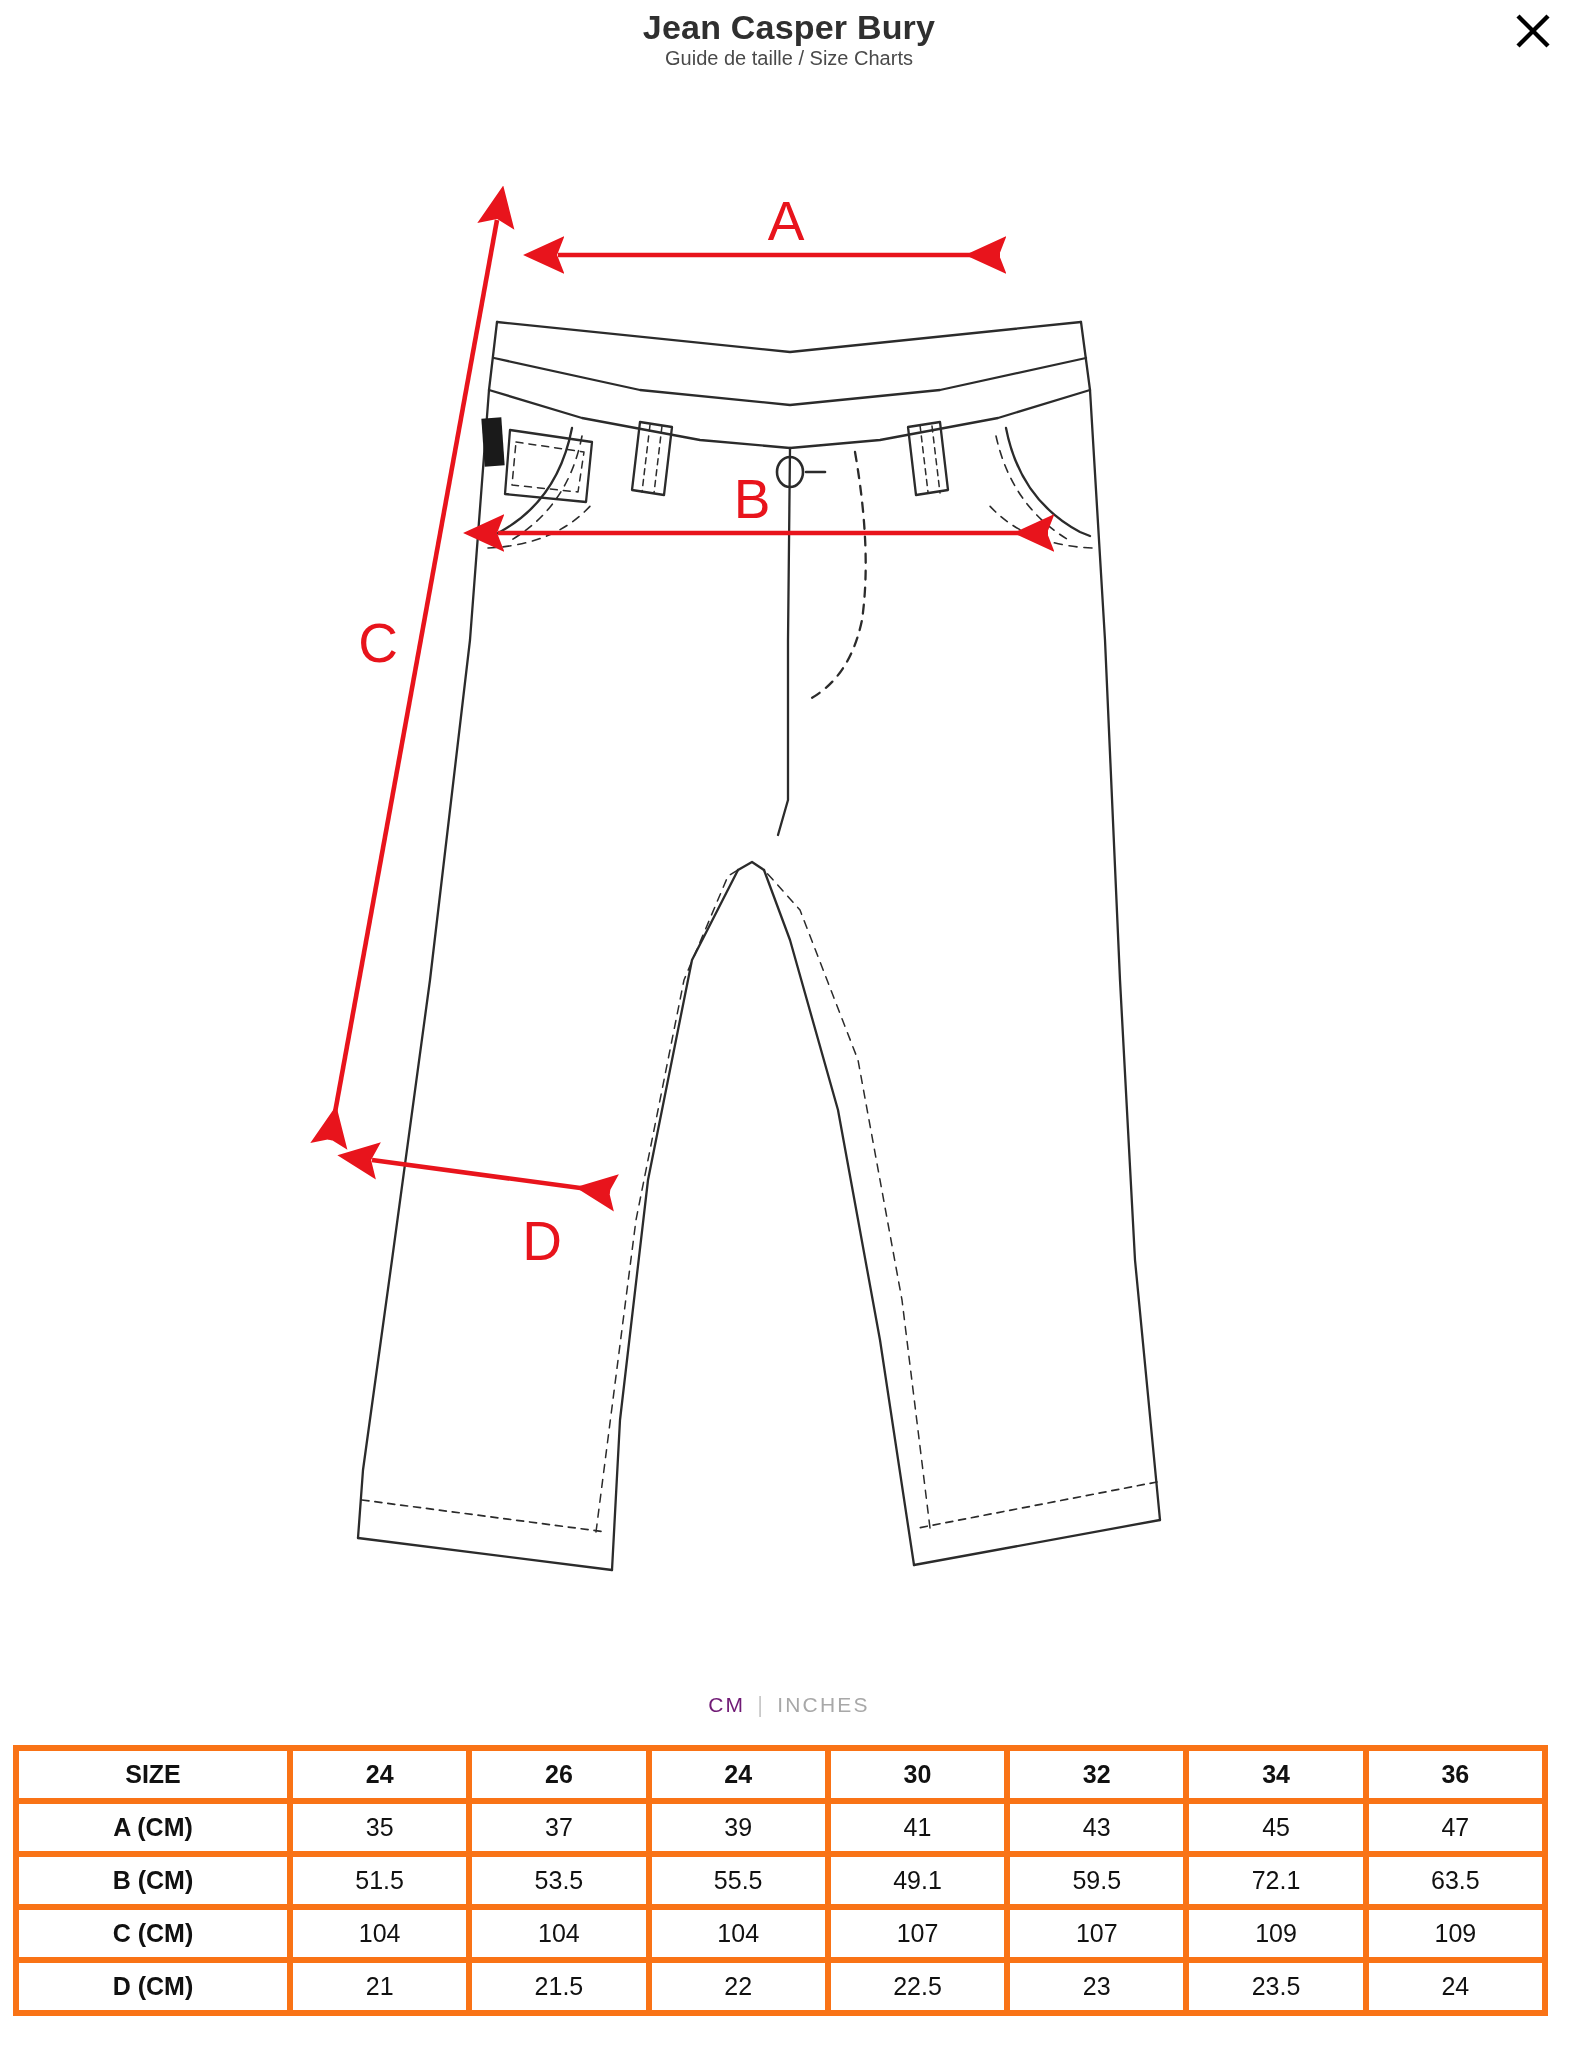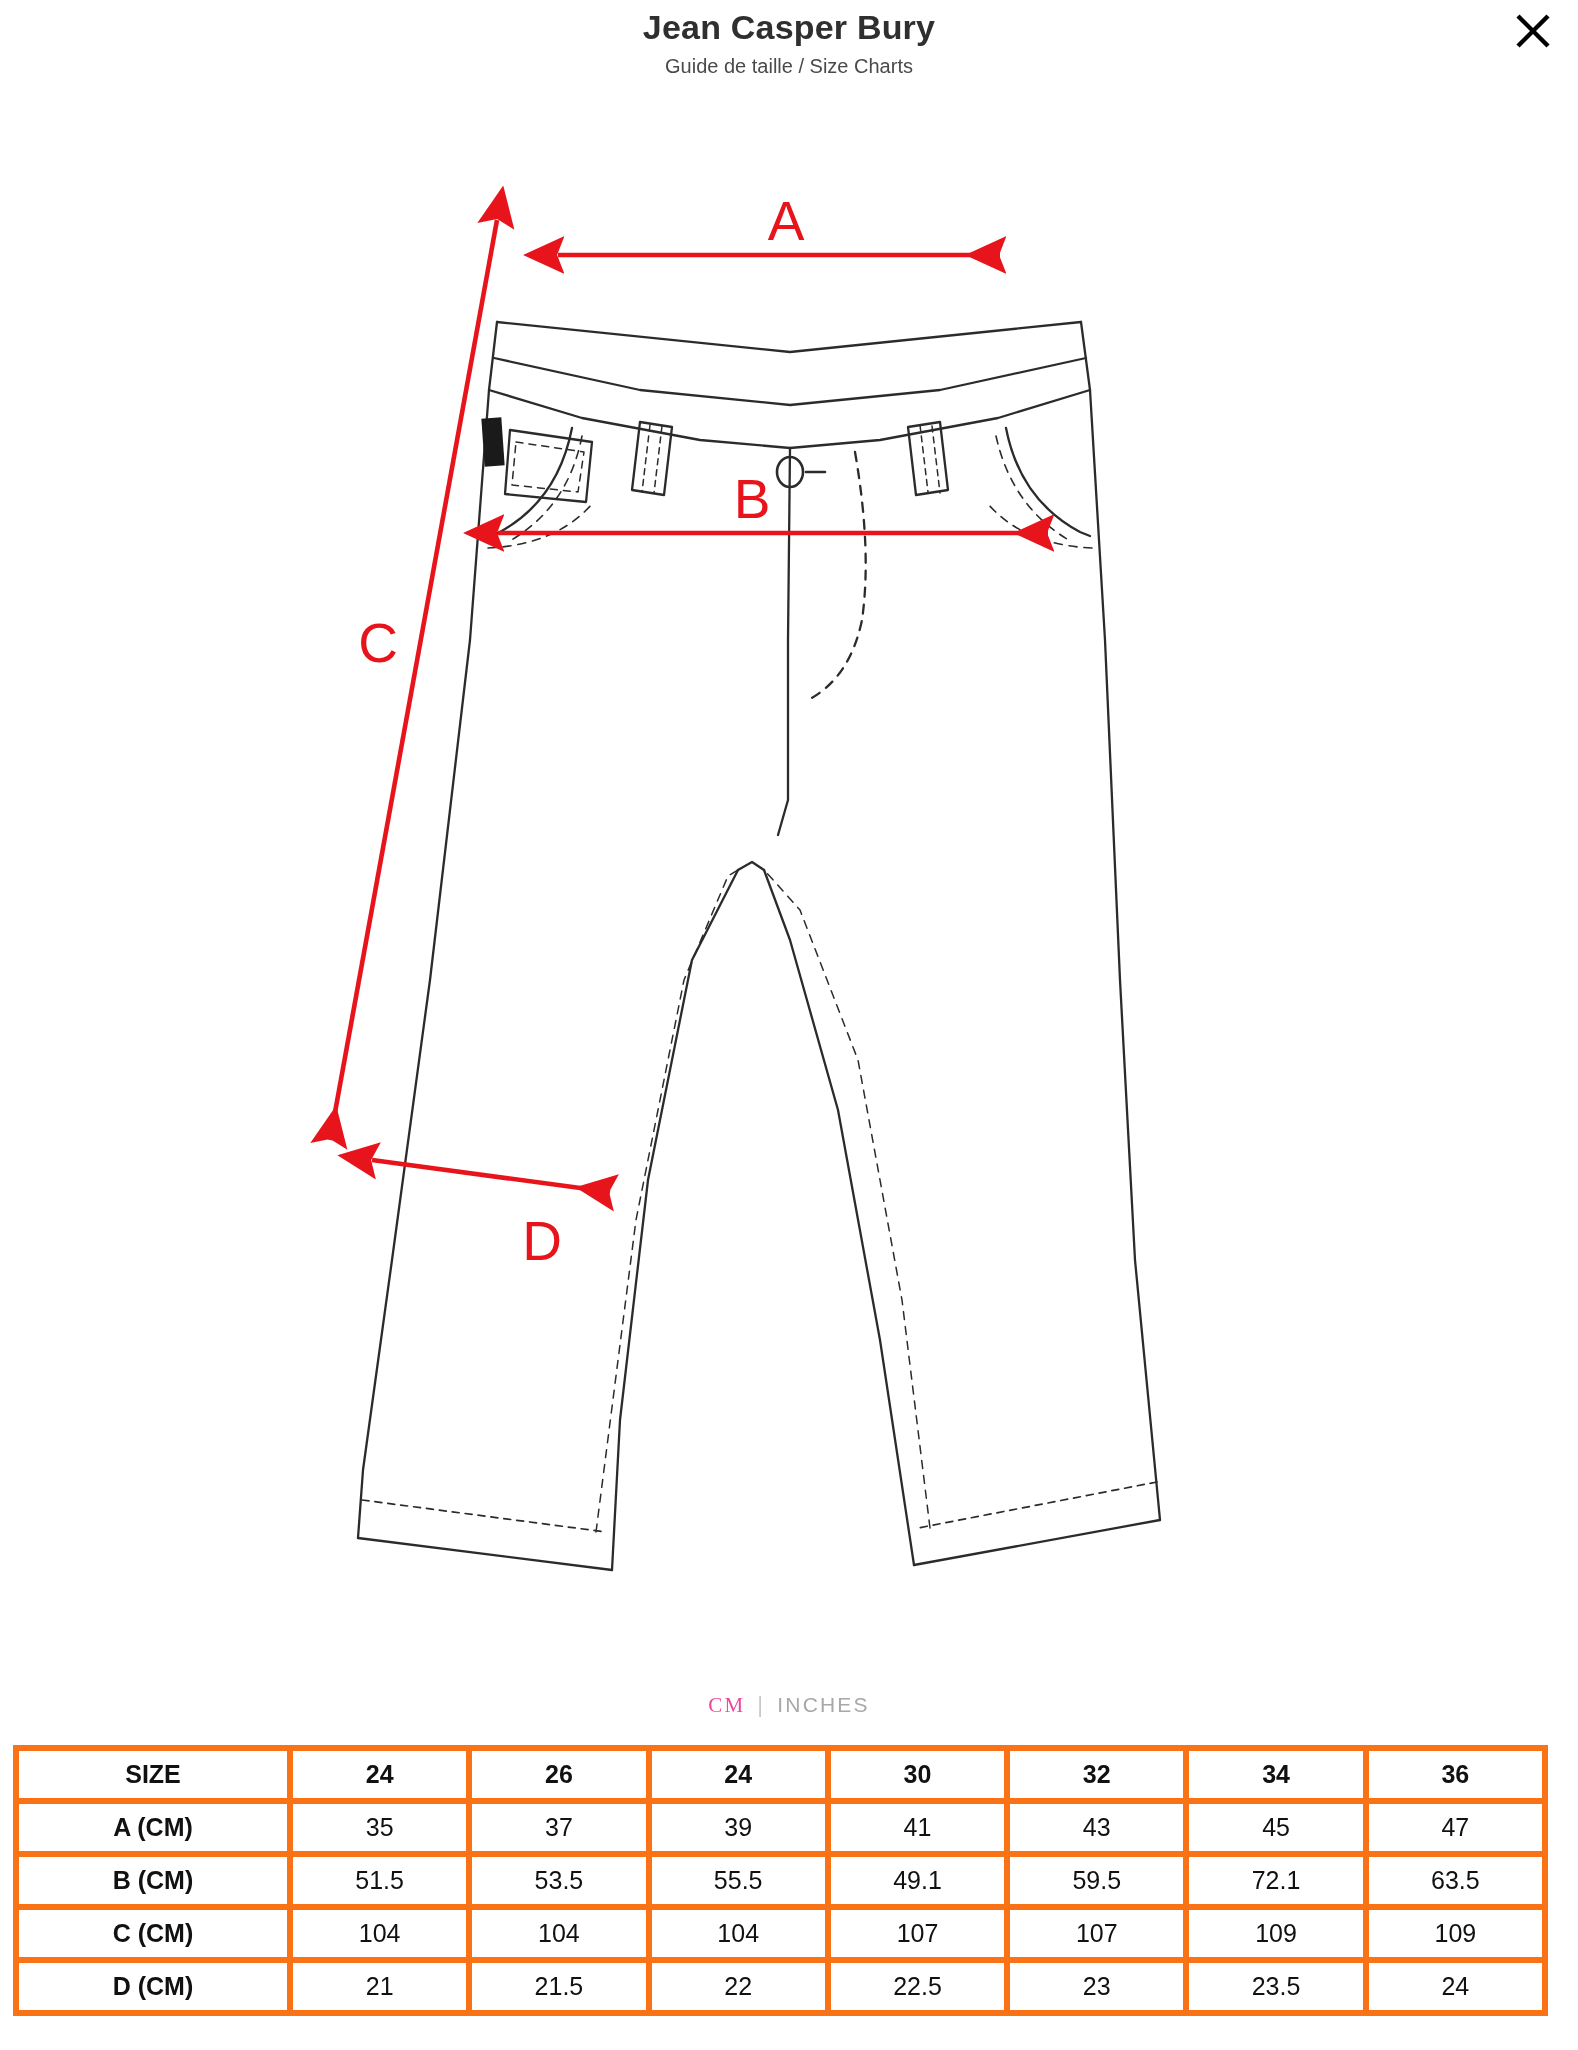--- a/index.html
+++ b/index.html
@@ -37,21 +37,20 @@
   }
   #subtitle {
     position: absolute;
     top: 47px;
     left: 0;
     width: 1578px;
     text-align: center;
     font-size: 20px;
     font-weight: normal;
     color: #4a4a4a;
-    margin-top: 8px;
   }
   #close-button {
     position: absolute;
     top: 6px;
     right: 20px;
     width: 50px;
     height: 50px;
     background: none;
     border: none;
     padding: 0;
@@ -87,21 +86,21 @@
   }
   #unit-toggle .unit {
     background: none;
     border: none;
     padding: 0 6px;
     font-family: "Liberation Sans", sans-serif;
     font-size: 21px;
     letter-spacing: 2.2px;
     cursor: pointer;
   }
-  #unit-toggle .unit.active { color: #ec4899; font-family: Liberation Serif, serif; }
+  #unit-toggle .unit.active { color: #701a75; }
   #unit-toggle .unit.inactive { color: #a8a8a8; }
   #unit-toggle .sep {
     color: #c9c9c9;
     padding: 0 6px;
     font-size: 22px;
   }
 
   
   #size-table {
     position: absolute;

